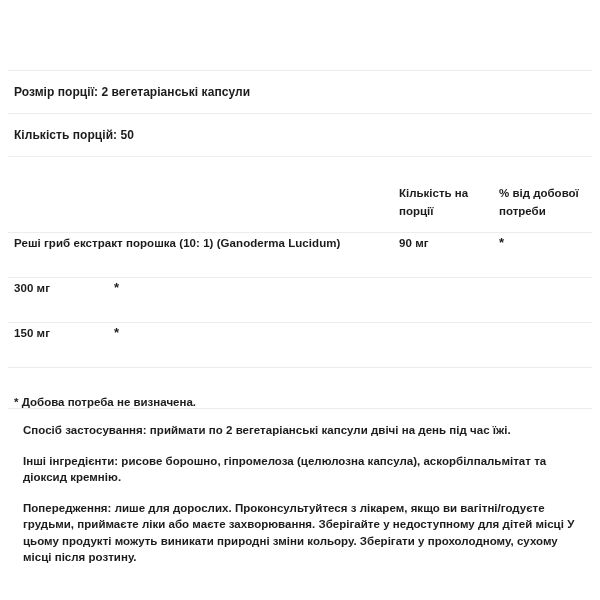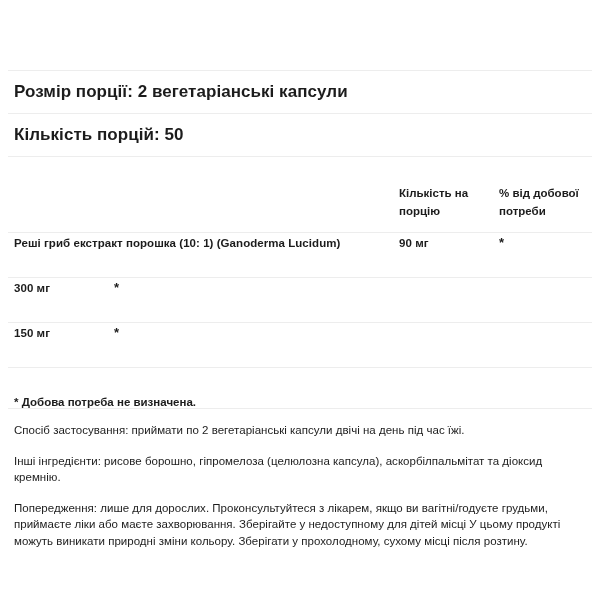--- a/index.html
+++ b/index.html
@@ -36,21 +36,21 @@
 
   
   .info-row {
     height: 42px;
     display: flex;
     align-items: center;
     padding-left: 6px;
     box-sizing: border-box;
   }
   .info-row .txt {
-    font-size: 17px;
+    font-size: 12px;
     font-weight: 700;
     letter-spacing: 0.05px;
     color: #1c1c1c;
   }
 
   
   .table-head {
     height: 75px;
     display: flex;
     align-items: flex-start;
@@ -100,23 +100,23 @@
     font-size: 11.5px;
     font-weight: 700;
     color: #1c1c1c;
   }
 
   .notes {
     padding: 13px 8px 0 6px;
     box-sizing: border-box;
   }
   .notes p {
-    margin: 0 0 14px 0;
-    font-size: 11.5px;
-    font-weight: 400;
+    margin: 0 0 14px 9px;
+    font-size: 11.5px;
+    font-weight: 700;
     line-height: 16.5px;
     color: #1c1c1c;
     letter-spacing: 0.02px;
   }
   .notes p:last-child { margin-bottom: 0; }
   .notes p.warning { max-width: 586px; }
 </style>
 </head>
 <body>
 
@@ -136,21 +136,21 @@
     <span class="txt">Кількість порцій: 50</span>
   </div>
 
   <div class="divider"></div>
 
   <div class="table-head">
     <div class="col-name">
       <span class="hd"></span>
     </div>
     <div class="col-amount">
-      <span class="hd">Кількість на порцію</span>
+      <span class="hd">Кількість на порції</span>
     </div>
     <div class="col-dv">
       <span class="hd">% від добової потреби</span>
     </div>
   </div>
 
   <div class="divider"></div>
 
   <div class="ing-row">
     <div class="col-name">

